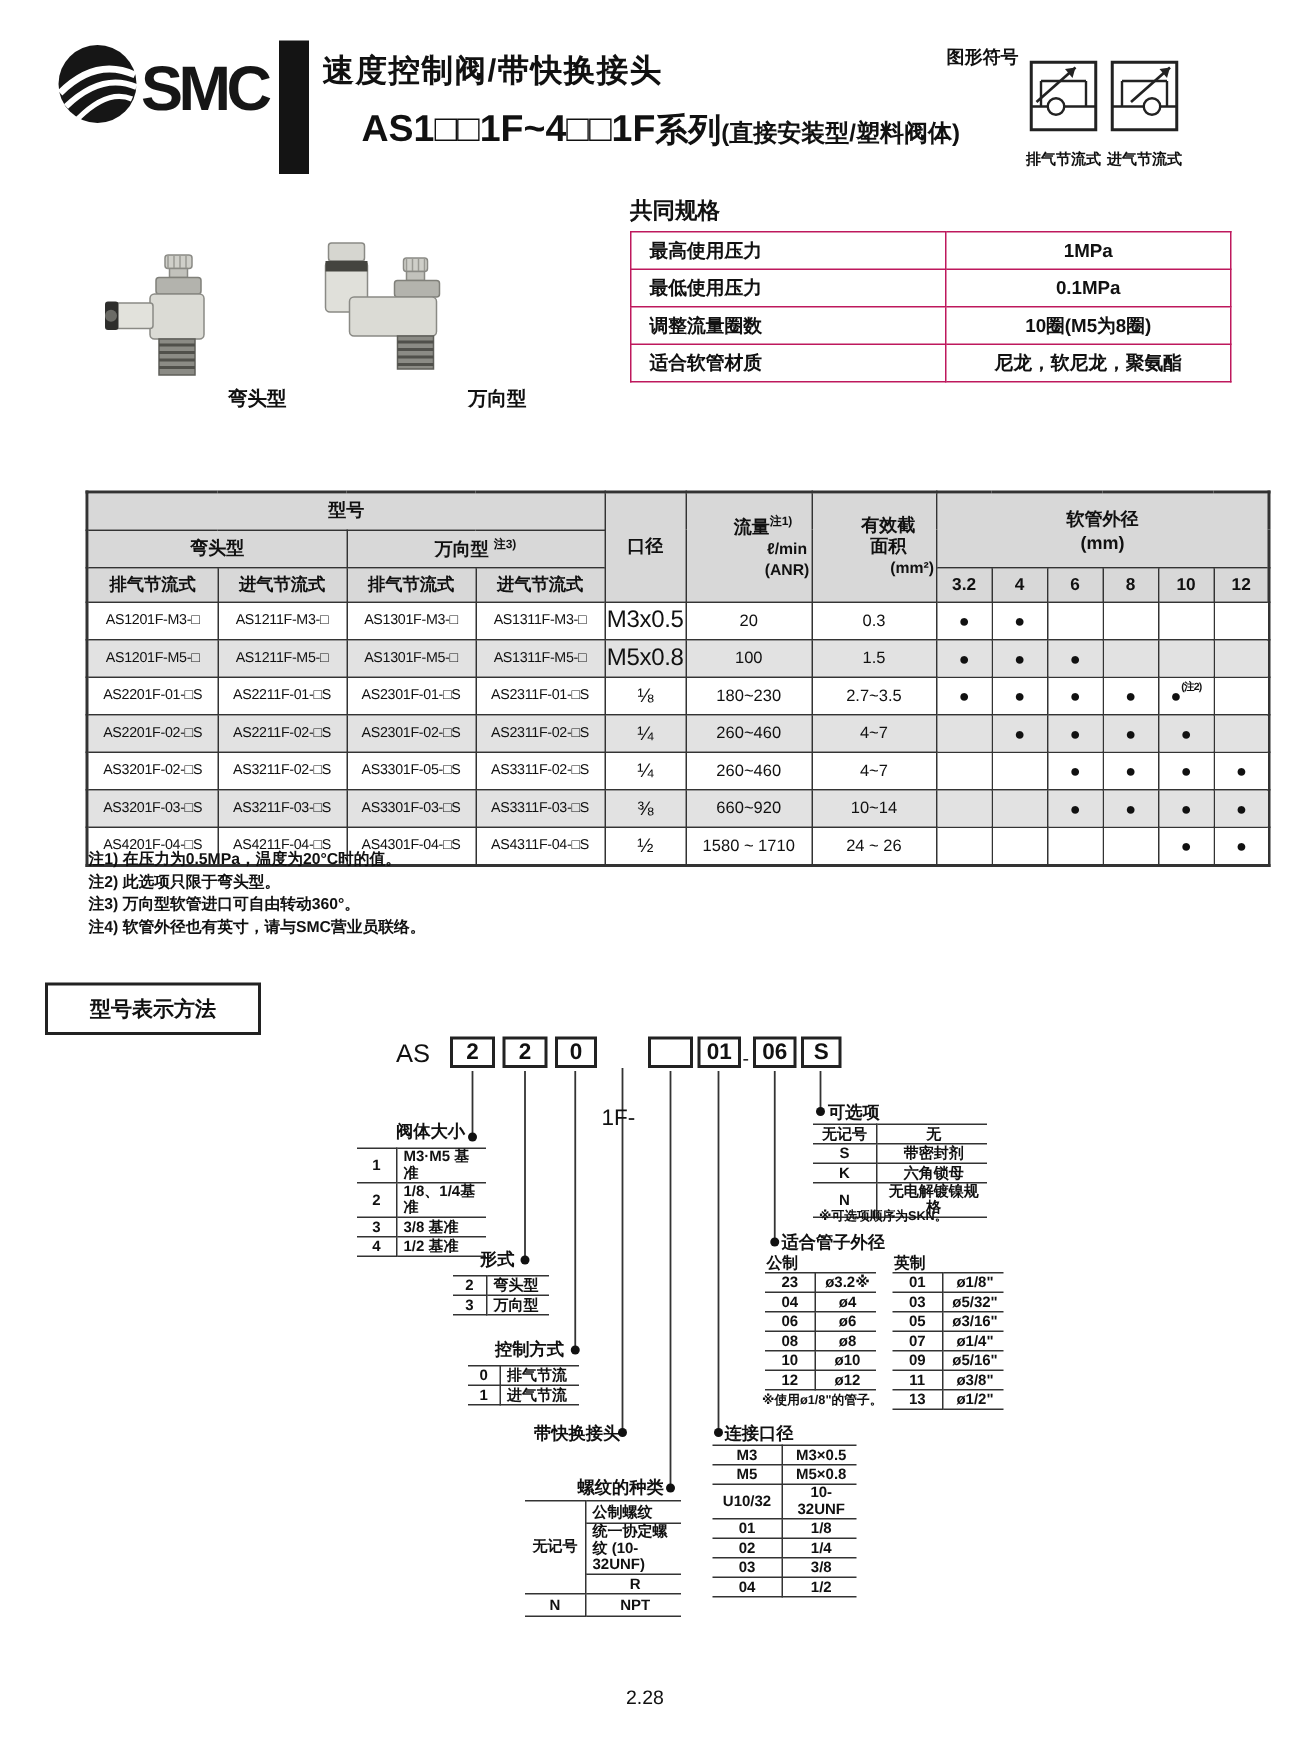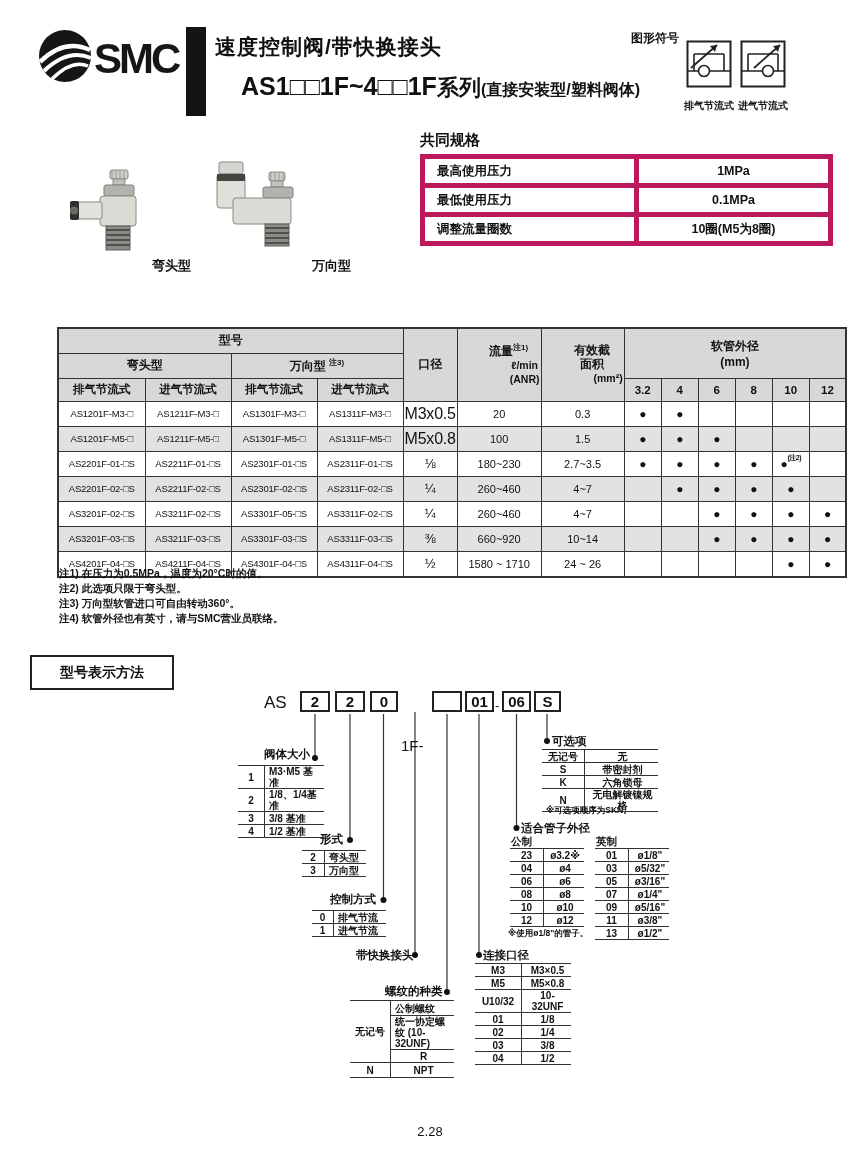--- a/index.html
+++ b/index.html
@@ -14,21 +14,21 @@
   .t2 .model{font-size:25px;font-weight:bold;letter-spacing:0;}
   .t2 .series{font-size:22px;font-weight:bold;}
   .t2 .sub{font-size:16px;font-weight:bold;}
   .gs-caption{position:absolute;left:631px;top:30px;font-size:12px;font-weight:bold;}
   .gs-box{position:absolute;top:40px;width:46px;height:52px;}
   .gs-label{position:absolute;top:99px;width:60px;text-align:center;font-size:10px;font-weight:bold;}
 
   
   .spec-title{position:absolute;left:420px;top:131px;font-size:15px;font-weight:bold;}
   .spec{position:absolute;left:420px;top:154px;border-collapse:collapse;table-layout:fixed;}
-  .spec th,.spec td{border:5px solid #be185d;height:22px;font-size:12.5px;font-weight:bold;}
+  .spec th,.spec td{border:1px solid #be185d;height:22px;font-size:12.5px;font-weight:bold;}
   .spec th{width:196px;text-align:left;padding-left:12px;font-weight:bold;}
   .spec td{width:187px;text-align:center;}
 
   
   .prod-label{position:absolute;top:257px;font-size:13px;font-weight:bold;}
 
   
   .main{position:absolute;left:57px;top:327px;border-collapse:collapse;table-layout:fixed;border:2px solid #333;}
   .main th,.main td{border:1px solid #333;text-align:center;overflow:hidden;}
   .main th{background:#d8d8d8;font-size:12px;font-weight:bold;}
@@ -138,20 +138,24 @@
           <th>最高使用压力</th>
           <td>1MPa</td>
         </tr>
         <tr>
           <th>最低使用压力</th>
           <td>0.1MPa</td>
         </tr>
         <tr>
           <th>调整流量圈数</th>
           <td>10圈(M5为8圈)</td>
+        </tr>
+        <tr>
+          <th>适合软管材质</th>
+          <td>尼龙，软尼龙，聚氨酯</td>
         </tr>
       </tbody>
   </table>
 
   <table class="main">
     <colgroup>
       <col style="width:87px">
         <col style="width:86px">
         <col style="width:86px">
         <col style="width:86px">

